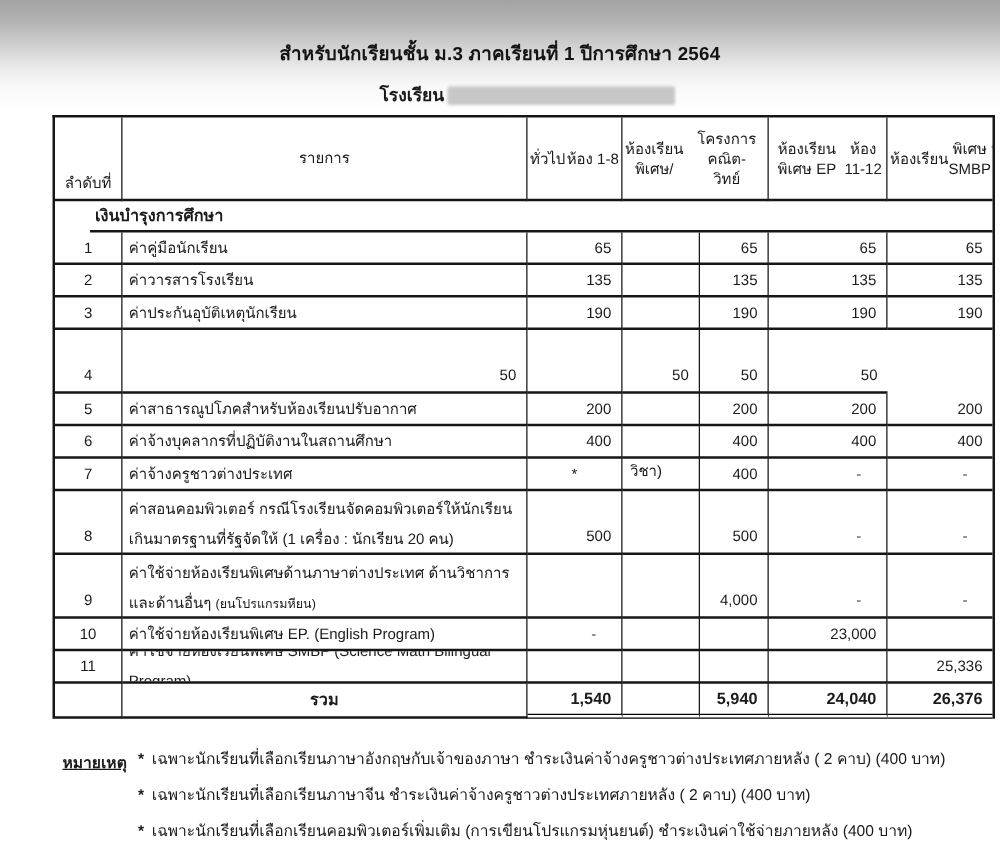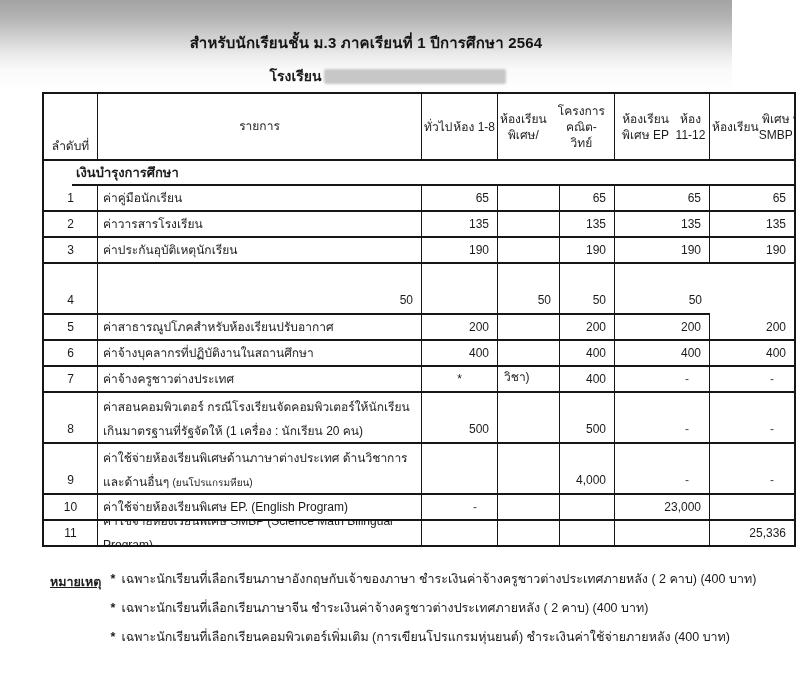--- a/index.html
+++ b/index.html
@@ -1,20 +1,20 @@
 <!DOCTYPE html>
 <html><head>
 <meta charset="utf-8">
 <style>
   * { box-sizing: border-box; margin: 0; padding: 0; }
   html, body { width: 800px; height: 678px; background: #ffffff; overflow: hidden;
     font-family: "Liberation Sans", "DejaVu Sans", sans-serif; color: #1b1b1b; }
 
   
-  .scan-top { width: 732px; height: 92px;
+  .scan-top { width: 800px; height: 92px;
     background: linear-gradient(180deg, #a3a3a3 0px, #b4b4b4 18px, #d2d2d2 38px,
       #ebebeb 55px, #fafafa 70px, #ffffff 92px); }
   .doc-title { padding-top: 31px; text-align: center; font-weight: bold;
     font-size: 15px; letter-spacing: 0.2px; color: #141414; }
   .school-line { margin-top: 10px; text-align: center; font-weight: bold;
     font-size: 14px; position: relative; left: 22px;
     display: flex; justify-content: center; align-items: center; }
   .redact { display: inline-block; width: 182px; height: 15px; margin-left: 3px;
     background: #c7c7c7; filter: blur(1.3px); border-radius: 2px; }
 
@@ -220,20 +220,29 @@
   <div class="tr r1">
     <div class="td no">11</div>
     <div class="td item">ค่าใช้จ่ายห้องเรียนพิเศษ SMBP (Science Math Bilingual Program)</div>
     <div class="td val"></div>
     <div class="td sub"></div>
     <div class="td val"></div>
     <div class="td val"></div>
     <div class="td val last">25,336</div>
   </div>
 
+  <div class="tr totalrow">
+    <div class="td no"></div>
+    <div class="td item">รวม</div>
+    <div class="td val dbl">1,540</div>
+    <div class="td sub dbl"></div>
+    <div class="td val dbl">5,940</div>
+    <div class="td val dbl">24,040</div>
+    <div class="td val last dbl">26,376</div>
+  </div>
 
 </div>
 
 <div class="notes">
   <span class="notes-label">หมายเหตุ</span>
   <div class="note-list">
     <div class="note-line">
       <span class="note-star">*</span>
       <span class="note-text">เฉพาะนักเรียนที่เลือกเรียนภาษาอังกฤษกับเจ้าของภาษา ชำระเงินค่าจ้างครูชาวต่างประเทศภายหลัง ( 2 คาบ) (400 บาท)</span>
     </div>

